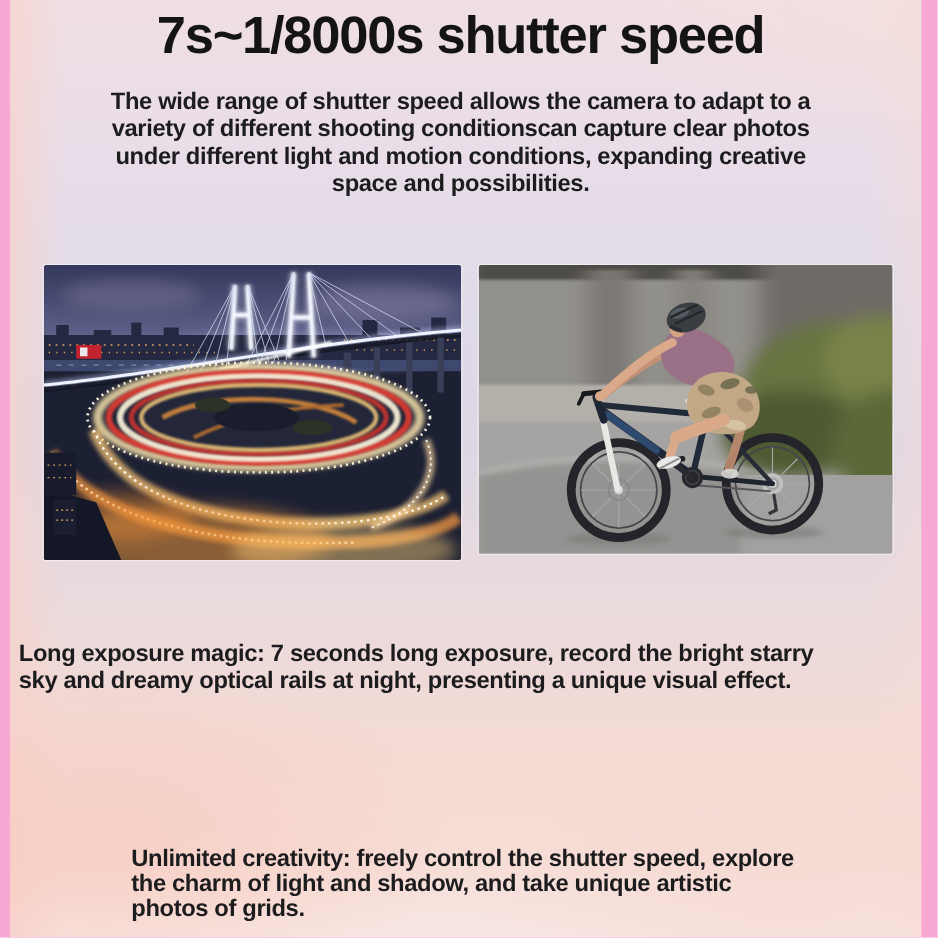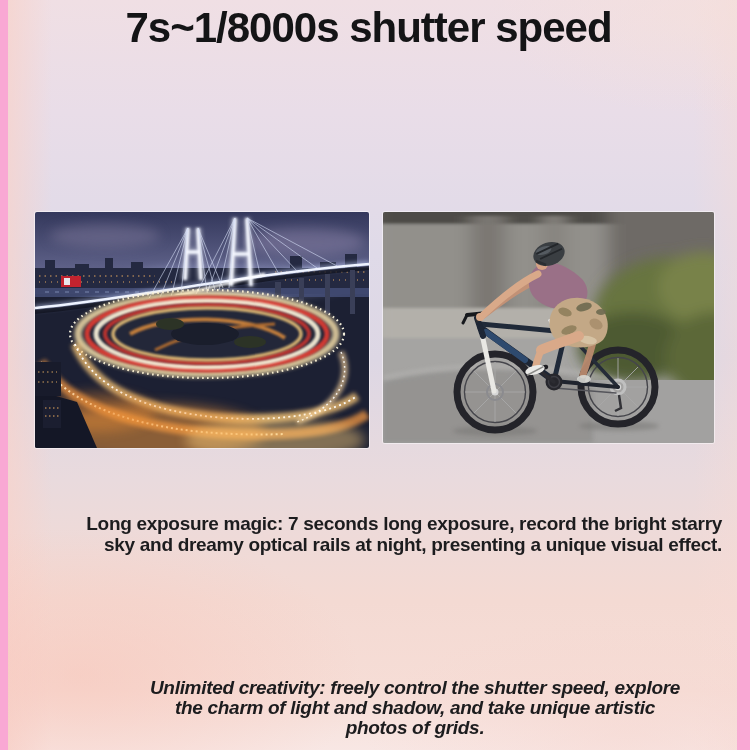--- a/index.html
+++ b/index.html
@@ -9,36 +9,40 @@
     background:
       radial-gradient(ellipse 55% 28% at 10% 90%, rgba(248,198,186,0.60), rgba(248,198,186,0) 70%),
       radial-gradient(ellipse 50% 22% at 85% 98%, rgba(246,214,208,0.50), rgba(246,214,208,0) 72%),
       radial-gradient(ellipse 40% 18% at 96% 2%, rgba(246,224,218,0.55), rgba(246,224,218,0) 75%),
       linear-gradient(90deg, rgba(247,211,204,0.75) 0%, rgba(247,211,204,0) 6%, rgba(247,211,204,0) 94%, rgba(247,219,214,0.40) 100%),
       linear-gradient(180deg,#f0dfe4 0%,#e9dde8 15%,#dfdae8 34%,#ddd7e4 48%,#e9dadd 64%,#f4dad3 80%,#f6ddd6 92%,#f8e7e4 100%);
   }
   .txt{position:absolute;margin:0;color:#1c1c1e;font-weight:bold;white-space:pre-line;}
   .title{top:3px;left:0;right:13px;text-align:center;font-size:42px;line-height:50px;letter-spacing:-1px;color:#141416;}
   .intro{top:71px;left:25px;right:38px;text-align:center;font-size:19px;line-height:22px;letter-spacing:-0.3px;}
-  .para-1{top:513px;left:15px;right:28px;text-align:right;font-size:19px;line-height:21px;letter-spacing:-0.3px;}
+  .para-1{top:513px;left:15px;right:28px;text-align:left;font-size:19px;line-height:21px;letter-spacing:-0.3px;}
   .para-2{top:595px;left:105px;width:620px;text-align:left;font-size:19px;line-height:20px;letter-spacing:-0.3px;}
-  .para-3{top:678px;left:105px;width:620px;text-align:center;font-size:19px;line-height:20px;letter-spacing:-0.3px;font-style:italic;}
+  .para-3{top:678px;left:105px;width:620px;text-align:left;font-size:19px;line-height:20px;letter-spacing:-0.3px;}
   figure.photo{position:absolute;margin:0;overflow:hidden;border-radius:2px;box-shadow:0 0 0 1px rgba(252,250,252,0.55);}
   .photo-left{left:35px;top:212px;width:334px;height:236px;}
   .photo-right{left:383px;top:212px;width:331px;height:231px;}
   figure.photo svg{display:block;}
 </style>
 </head>
 <body>
 
 <div class="canvas">
   <div class="bg"></div>
 
   <h1 class="txt title">7s~1/8000s shutter speed</h1>
 
+  <p class="txt intro">The wide range of shutter speed allows the camera to adapt to a
+variety of different shooting conditionscan capture clear photos
+under different light and motion conditions, expanding creative
+space and possibilities.</p>
 
   <figure class="photo photo-left">
     <svg width="334" height="236" viewBox="0 0 334 236" preserveAspectRatio="none" xmlns="http://www.w3.org/2000/svg" role="img">
       <defs>
         <linearGradient id="sky" x1="0" y1="0" x2="0" y2="1">
           <stop offset="0" stop-color="#34385c"></stop>
             <stop offset="0.6" stop-color="#5c5f86"></stop>
             <stop offset="1" stop-color="#8783a4"></stop>
         </linearGradient>
         <filter id="lb1" x="-50%" y="-50%" width="200%" height="200%">

